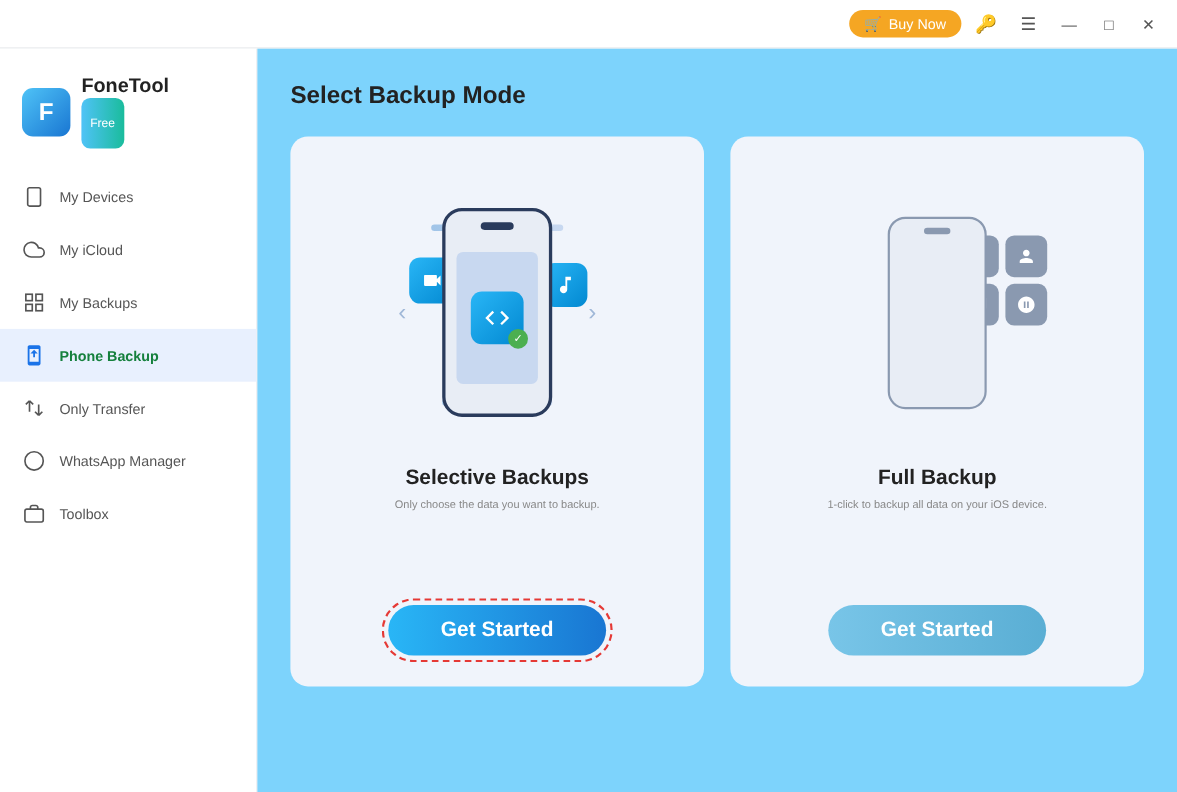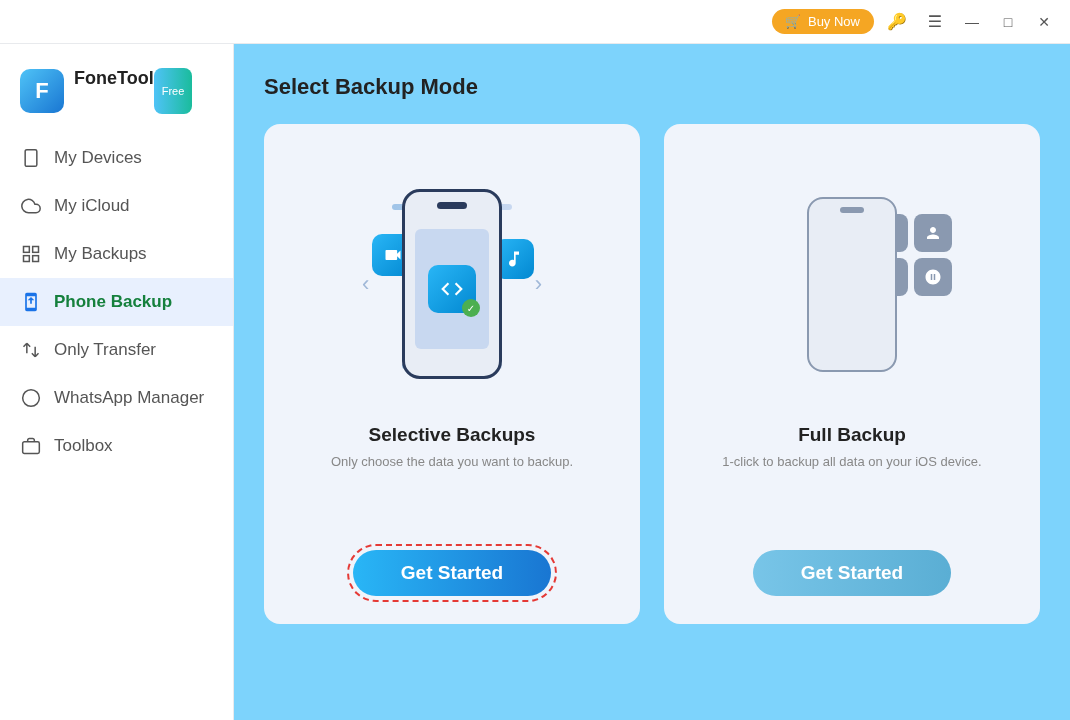--- a/index.html
+++ b/index.html
@@ -89,21 +89,21 @@
       height: 44px;
       background: linear-gradient(135deg, #4fc3f7, #1976d2);
       border-radius: 10px;
       display: flex;
       align-items: center;
       justify-content: center;
       color: #fff;
       font-size: 22px;
       font-weight: bold;
     }
-    .logo-text-area { display: flex; flex-direction: row; }
+    .logo-text-area { display: flex; flex-direction: column; }
     .logo-title {
       font-size: 18px;
       font-weight: 700;
       color: #222;
     }
     .free-badge {
       background: linear-gradient(90deg, #4fc3f7, #1abc9c);
       color: #fff;
       font-size: 11px;
       padding: 17px 8px;
@@ -112,21 +112,21 @@
       font-weight: 500;
     }
 
     .nav-item {
       display: flex;
       align-items: center;
       gap: 12px;
       padding: 13px 20px;
       cursor: pointer;
       color: #555;
-      font-size: 17px;
+      font-size: 13px;
       border-radius: 0;
       transition: background 0.15s;
     }
     .nav-item.active {
       background: #e8f0fe;
       color: #15803d;
       font-weight: 600;
     }
     .nav-item .nav-icon {
       width: 22px;
@@ -331,21 +331,21 @@
     }
 
     .card-title {
       font-size: 19px;
       font-weight: 700;
       color: #222;
       margin-bottom: 8px;
       text-align: center;
     }
     .card-desc {
-      font-size: 13px;
+      font-size: 10px;
       color: #888;
       text-align: center;
     }
     .get-started-btn {
       border: none;
       border-radius: 24px;
       padding: 12px 48px;
       font-size: 19px;
       font-weight: 700;
       cursor: pointer;

